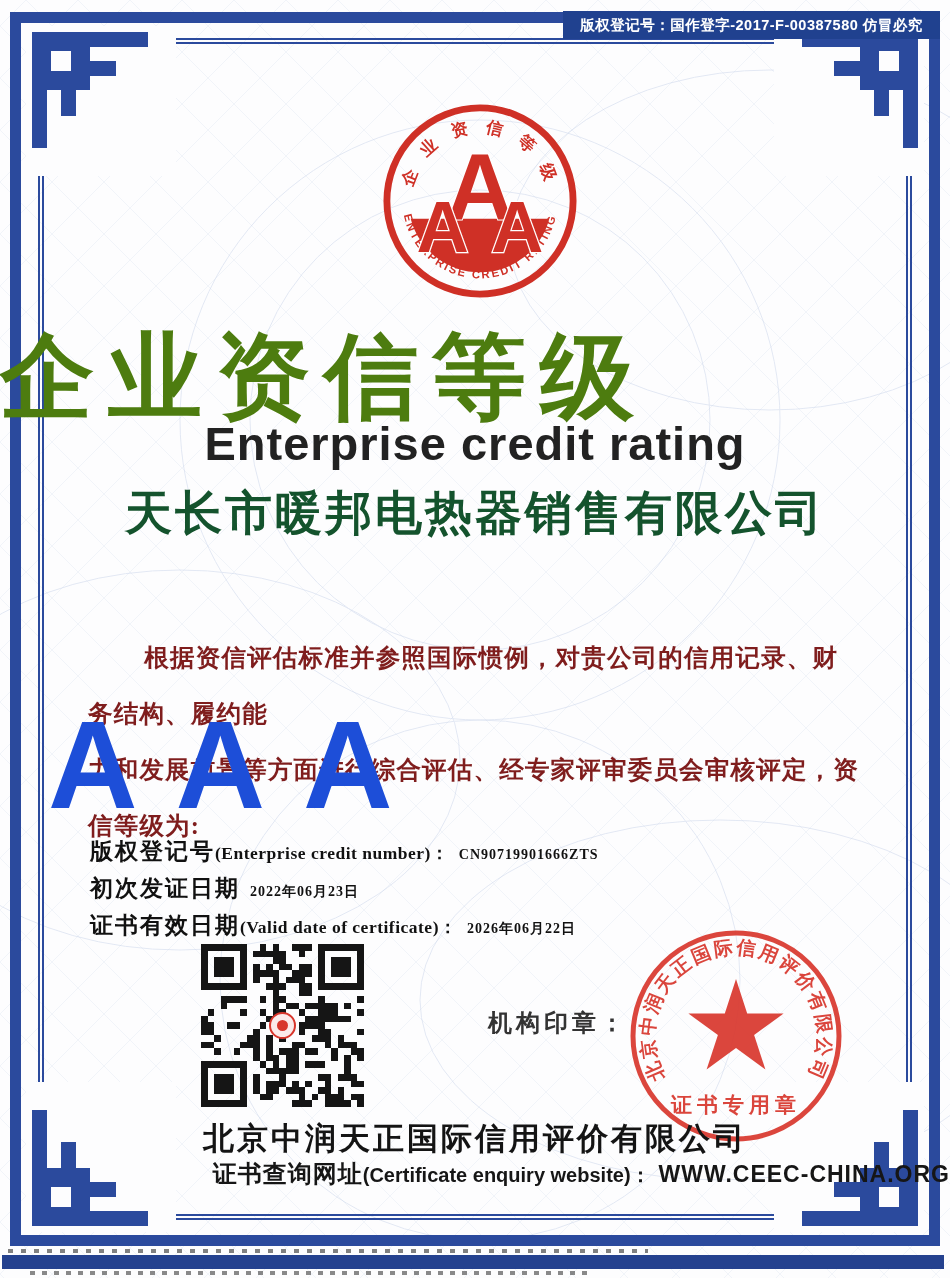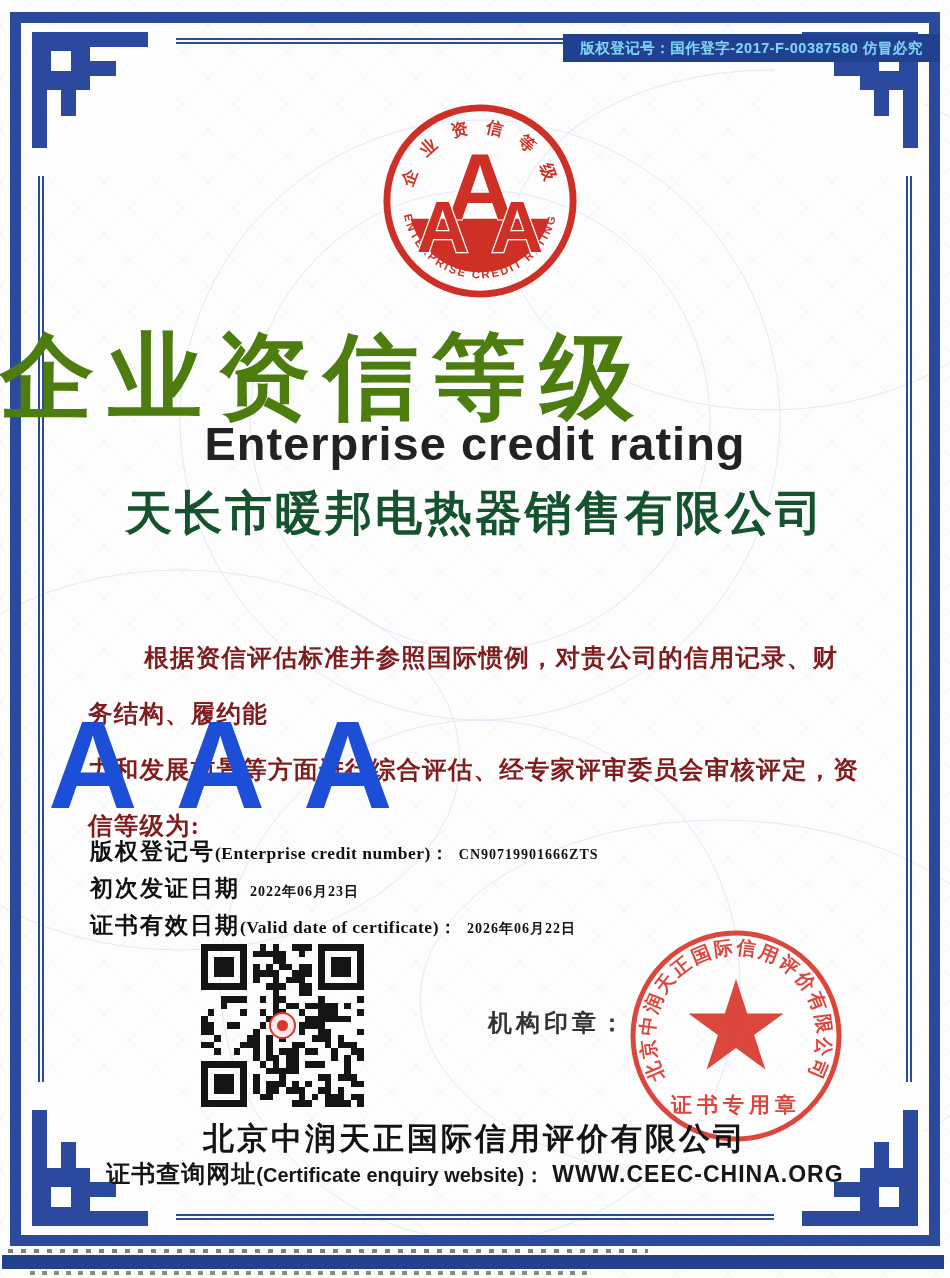--- a/index.html
+++ b/index.html
@@ -22,25 +22,24 @@
   }
   .corner { position:absolute; width:150px; height:150px; z-index:2; }
   .corner-tl { left:26px;  top:26px; }
   .corner-tr { left:774px; top:26px;  transform:rotate(90deg); }
   .corner-br { left:774px; top:1082px; transform:rotate(180deg); }
   .corner-bl { left:26px;  top:1082px; transform:rotate(270deg); }
 
   
   .copyright-bar {
     position:absolute; left:563px; top:11px; width:377px; height:28px;
-    background:#20418f; color:#7dd3fc; z-index:5;
+    background:#20418f; color:#ffffff; z-index:5;
     display:flex; align-items:center; justify-content:center;
     font-size:14.5px; font-weight:bold; letter-spacing:0.5px;
     text-shadow:0 0 1px #fff3;
-    margin-top:23px;
   }
 
   
   .credit-logo { position:absolute; left:382px; top:103px; width:196px; height:196px; z-index:3; }
 
   
   .title-zh {
     position:absolute; left:0; top:314px; width:100%; z-index:3;
     font-size:94px; font-weight:900; letter-spacing:14px; color:#4d7c0f;
   }
@@ -94,21 +93,21 @@
     font-size:24px; font-weight:600; letter-spacing:4px; color:#333;
   }
   .org-seal { position:absolute; left:626px; top:926px; width:220px; height:220px; z-index:3; }
 
   
   .footer-org {
     position:absolute; left:0; top:1118px; width:100%; text-align:center; z-index:3;
     font-size:31px; font-weight:800; letter-spacing:3px; color:#141414;
   }
   .footer-site {
-    position:absolute; left:0; top:1158px; width:100%; text-align:center; z-index:3;
+    position:absolute; left:0; top:1158px; width:100%; text-align:right; z-index:3;
     font-weight:800; color:#161616; white-space:nowrap;
   }
   .site-label-zh { font-size:24px; letter-spacing:1px; }
   .site-label-en { font-size:20px; letter-spacing:0px; }
   .site-url { font-size:23px; letter-spacing:1px; margin-left:8px; }
 
   
   .artifact-marks-top {
     position:absolute; left:8px; top:1249px; width:640px; height:4px; z-index:4; opacity:.55;
     background:repeating-linear-gradient(90deg,#1b1b1b 0 5px, transparent 5px 13px);

